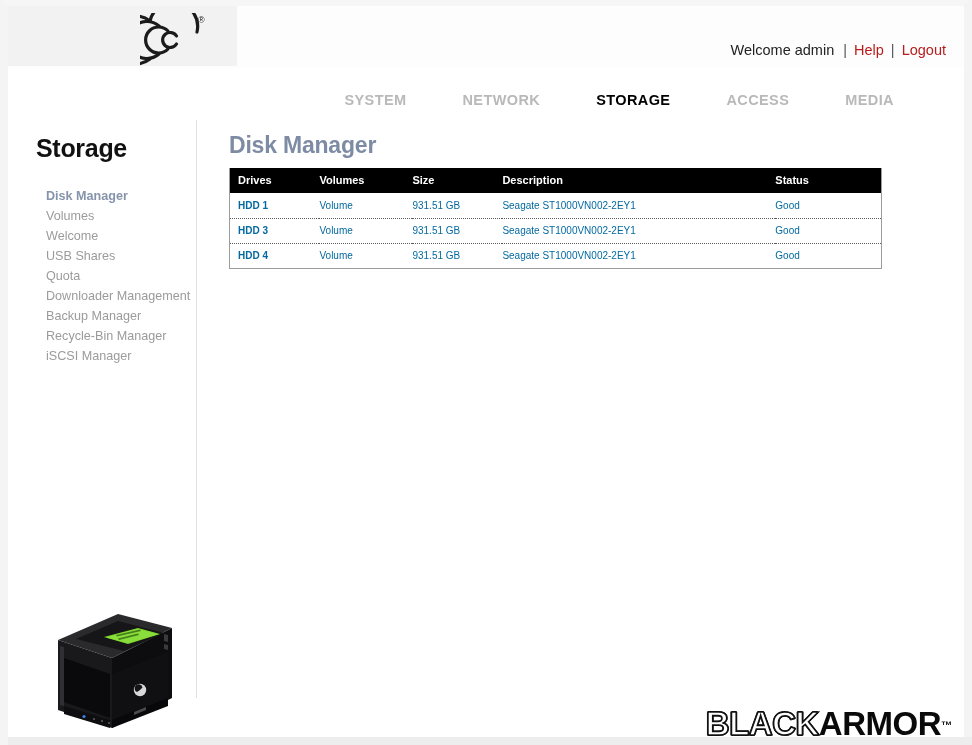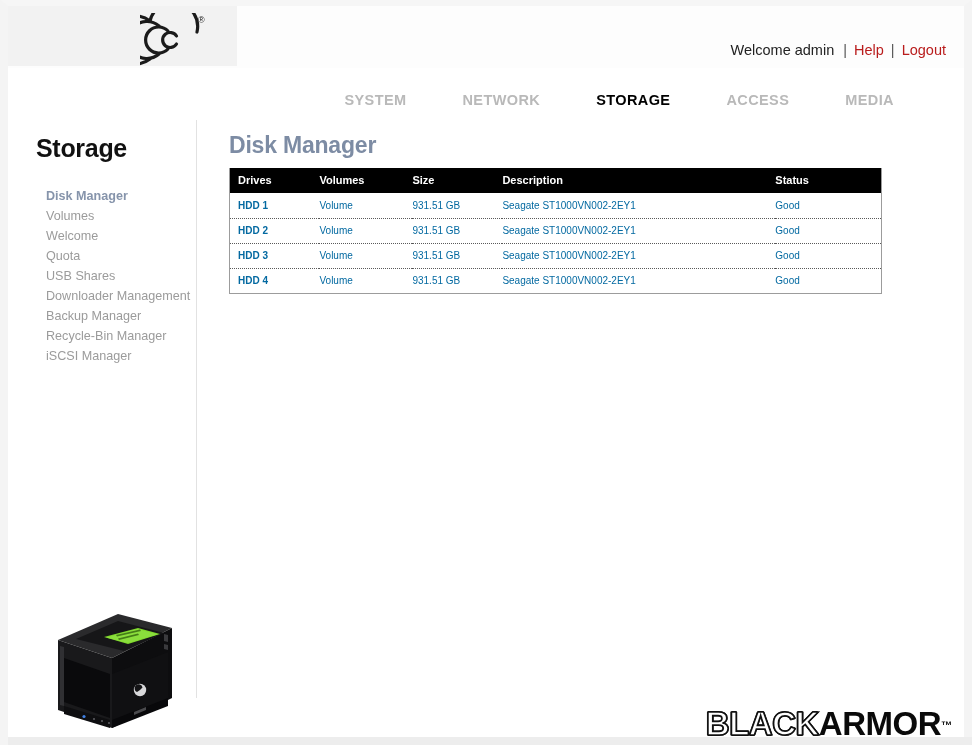--- a/index.html
+++ b/index.html
@@ -299,22 +299,22 @@
     </ul>
   </nav>
 
   <aside class="sidebar">
     <div class="sidebar-title">Storage</div>
 
     <ul class="sidebar-nav">
       <li class="active">Disk Manager</li>
       <li>Volumes</li>
       <li>Welcome</li>
+      <li>USB Shares</li>
       <li>Quota</li>
-      <li>USB Shares</li>
       <li>Downloader Management</li>
       <li>Backup Manager</li>
       <li>Recycle-Bin Manager</li>
       <li>iSCSI Manager</li>
     </ul>
   </aside>
 
   <div class="sidebar-divider"></div>
 
   <svg class="nas-device" viewBox="0 0 140 128">
@@ -360,27 +360,20 @@
           <th class="c-drive">Drives</th>
           <th class="c-volume">Volumes</th>
           <th class="c-size">Size</th>
           <th class="c-desc">Description</th>
           <th class="c-status">Status</th>
         </tr>
       </thead>
       <tbody>
         <tr>
           <td class="c-drive">HDD 1</td>
-          <td class="c-volume">Volume</td>
-          <td class="c-size">931.51 GB</td>
-          <td class="c-desc">Seagate ST1000VN002-2EY1</td>
-          <td class="c-status">Good</td>
-        </tr>
-        <tr>
-          <td class="c-drive">HDD 2</td>
           <td class="c-volume">Volume</td>
           <td class="c-size">931.51 GB</td>
           <td class="c-desc">Seagate ST1000VN002-2EY1</td>
           <td class="c-status">Good</td>
         </tr>
         <tr>
           <td class="c-drive">HDD 3</td>
           <td class="c-volume">Volume</td>
           <td class="c-size">931.51 GB</td>
           <td class="c-desc">Seagate ST1000VN002-2EY1</td>

